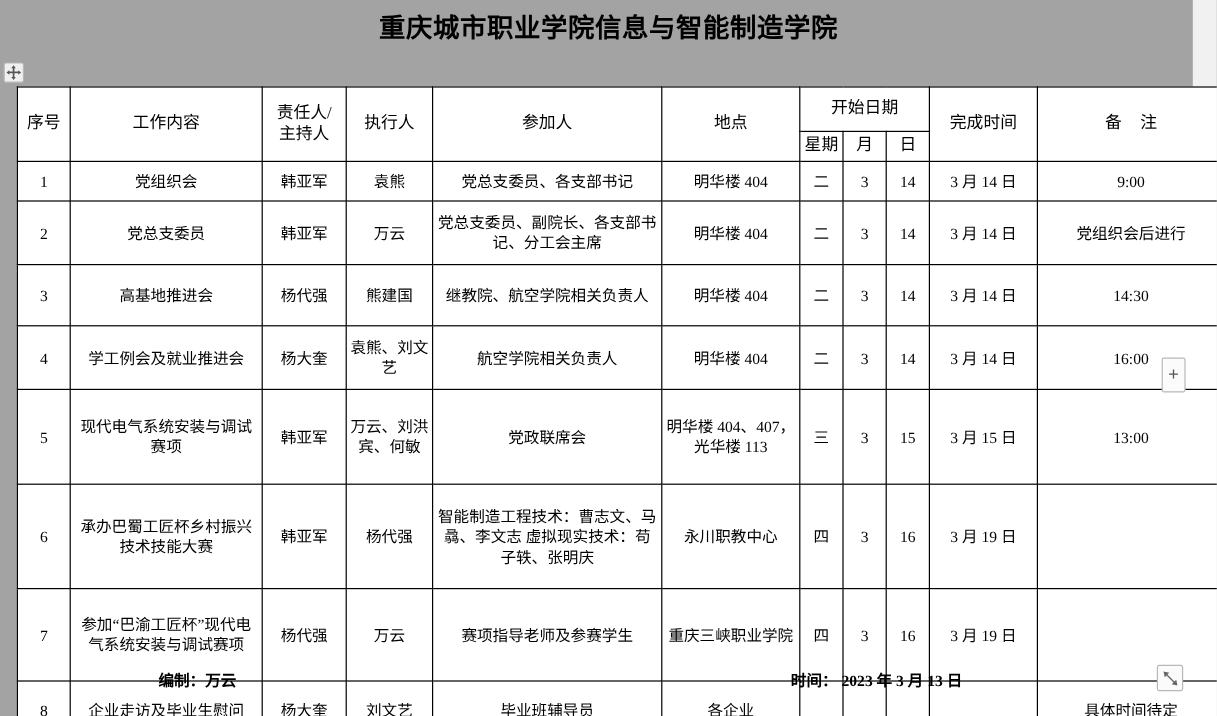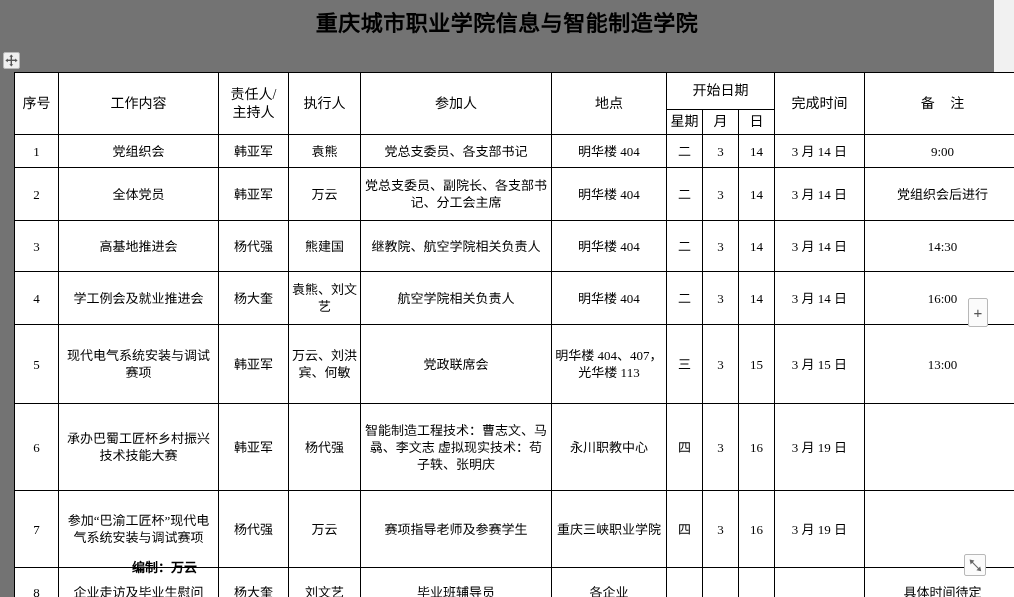--- a/index.html
+++ b/index.html
@@ -16,21 +16,21 @@
     font-family: "Liberation Serif", "DejaVu Serif", serif;
     color: #000000;
   }
 
   
   .page {
     position: absolute;
     left: 0; top: 0;
     width: 1014px;
     height: 597px;
-    background: #737373;
+    background: #a3a3a3;
   }
 
   
   .title-block {
     position: absolute;
     left: 0;
     top: 10px;
     width: 1014px;
     text-align: center;
   }
@@ -254,21 +254,21 @@
           <td>明华楼 404</td>
           <td>二</td>
           <td>3</td>
           <td>14</td>
           <td>3 月 14 日</td>
           <td>9:00</td>
         </tr>
 
         <tr class="r2">
           <td class="num-cell">2</td>
-          <td>全体党员</td>
+          <td>党总支委员</td>
           <td>韩亚军</td>
           <td>万云</td>
           <td>党总支委员、副院长、各支部书记、分工会主席</td>
           <td>明华楼 404</td>
           <td>二</td>
           <td>3</td>
           <td>14</td>
           <td>3 月 14 日</td>
           <td>党组织会后进行</td>
         </tr>
@@ -357,20 +357,21 @@
           <td></td>
           <td>具体时间待定</td>
         </tr>
 
       </tbody>
     </table>
   </div>
 
   <div class="footer">
     <span class="f-item f-prepared">编制：万云</span>
+    <span class="f-item f-date">时间： 2023 年 3 月 13 日</span>
   </div>
 
   <div class="handle handle-move">
     <svg width="13" height="13" viewBox="0 0 13 13" aria-hidden="true">
       <g fill="#555">
         <rect x="5.6" y="2" width="1.4" height="9"></rect>
         <rect x="2" y="5.6" width="9" height="1.4"></rect>
         <polygon points="6.3,0.4 8.2,2.8 4.4,2.8"></polygon>
         <polygon points="6.3,12.6 8.2,10.2 4.4,10.2"></polygon>
         <polygon points="0.4,6.4 2.8,4.5 2.8,8.3"></polygon>

